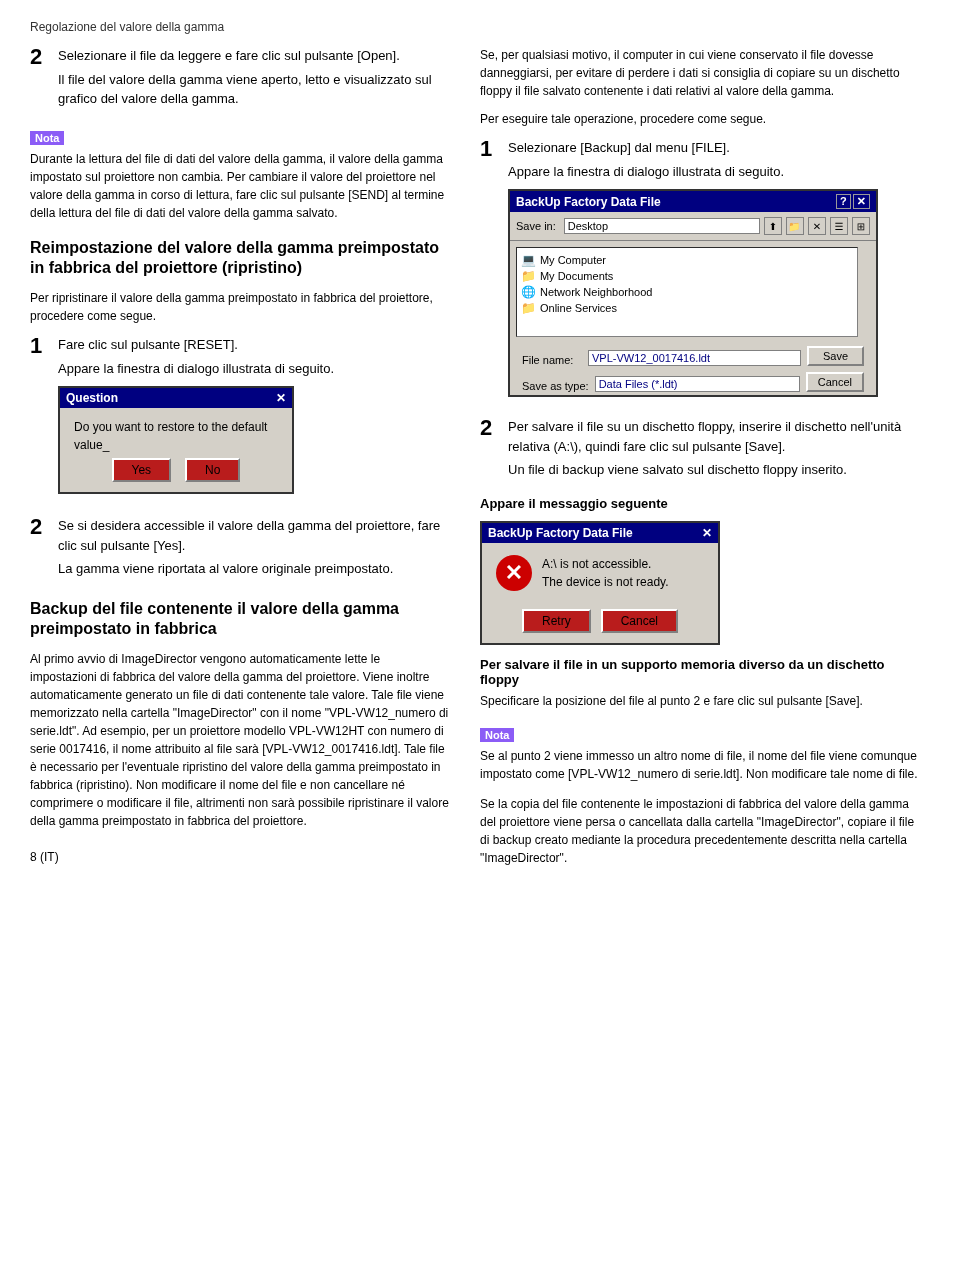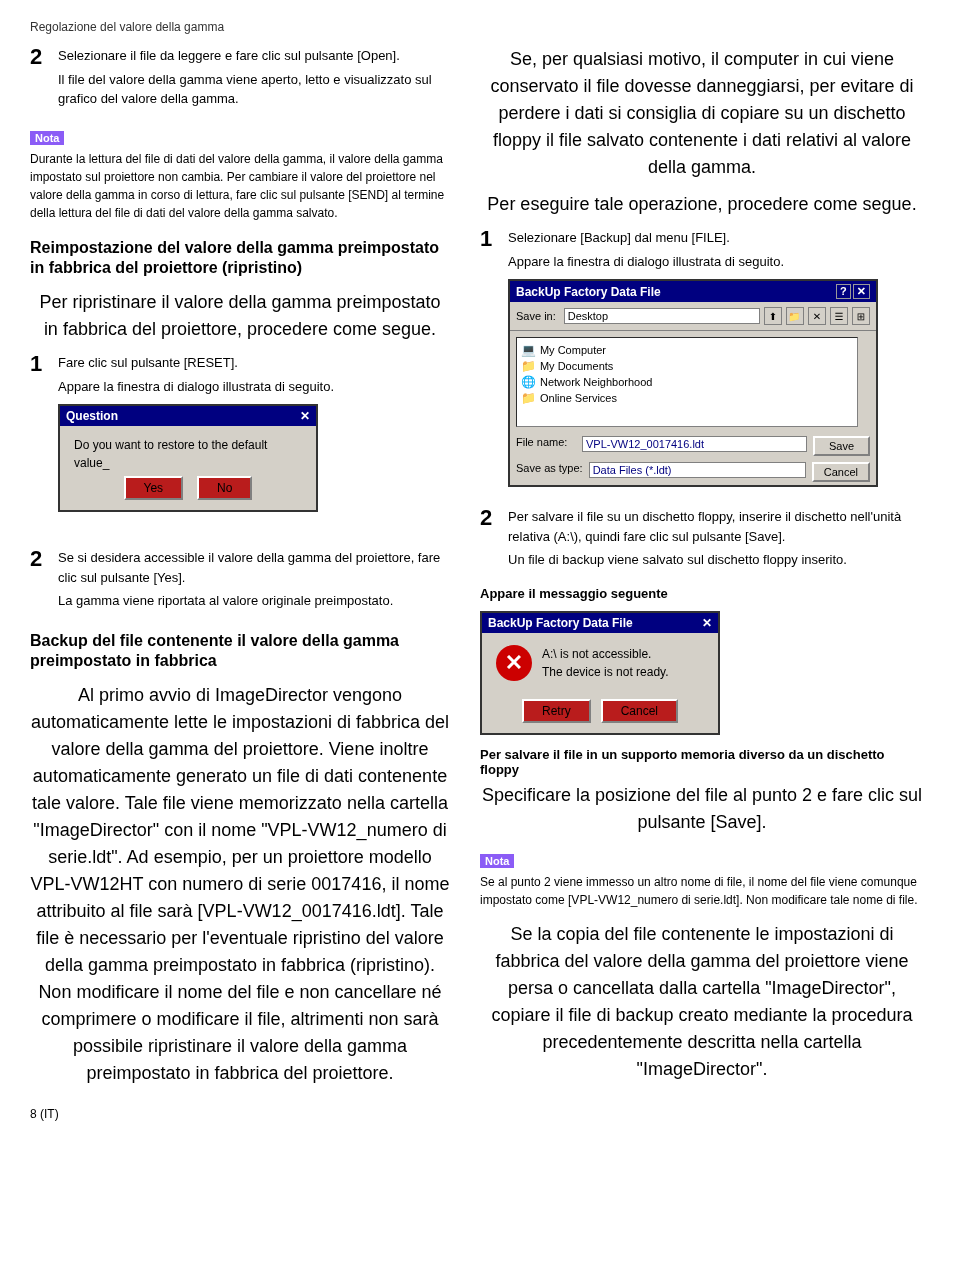--- a/index.html
+++ b/index.html
@@ -61,32 +61,31 @@
       line-height: 1.5;
       margin-bottom: 12px;
     }
     .section-heading {
       font-size: 16px;
       font-weight: bold;
       margin: 16px 0 10px 0;
       line-height: 1.3;
     }
     .body-text {
-      font-size: 18px;
+      font-size: 12px;
       line-height: 1.5;
       margin-bottom: 10px;
-      text-align: center;
     }
     
     .dialog {
       border: 2px solid #333;
-      margin: 26px 0;
-      background: #d4d0c8;
-      font-size: 12px;
-      width: 260px;
+      margin: 12px 0;
+      background: #d4d0c8;
+      font-size: 12px;
+      width: 236px;
     }
     .dialog-titlebar {
       background: #000080;
       color: #fff;
       padding: 3px 6px;
       font-weight: bold;
       font-size: 12px;
       display: flex;
       justify-content: space-between;
       align-items: center;
@@ -176,23 +175,23 @@
       display: flex;
       align-items: center;
       gap: 4px;
       padding: 1px 0;
     }
     .dialog-file-icon {
       font-size: 12px;
     }
     .dialog-filename-row {
       display: flex;
-      align-items: flex-start;
+      align-items: flex-end;
       gap: 6px;
-      padding: 3px 6px;
+      padding: 3px 12px;
     }
     .dialog-filename-label {
       font-size: 11px;
       min-width: 60px;
     }
     .dialog-filename-input {
       flex: 1;
       font-size: 11px;
       padding: 1px 3px;
       border: 1px solid #808080;

